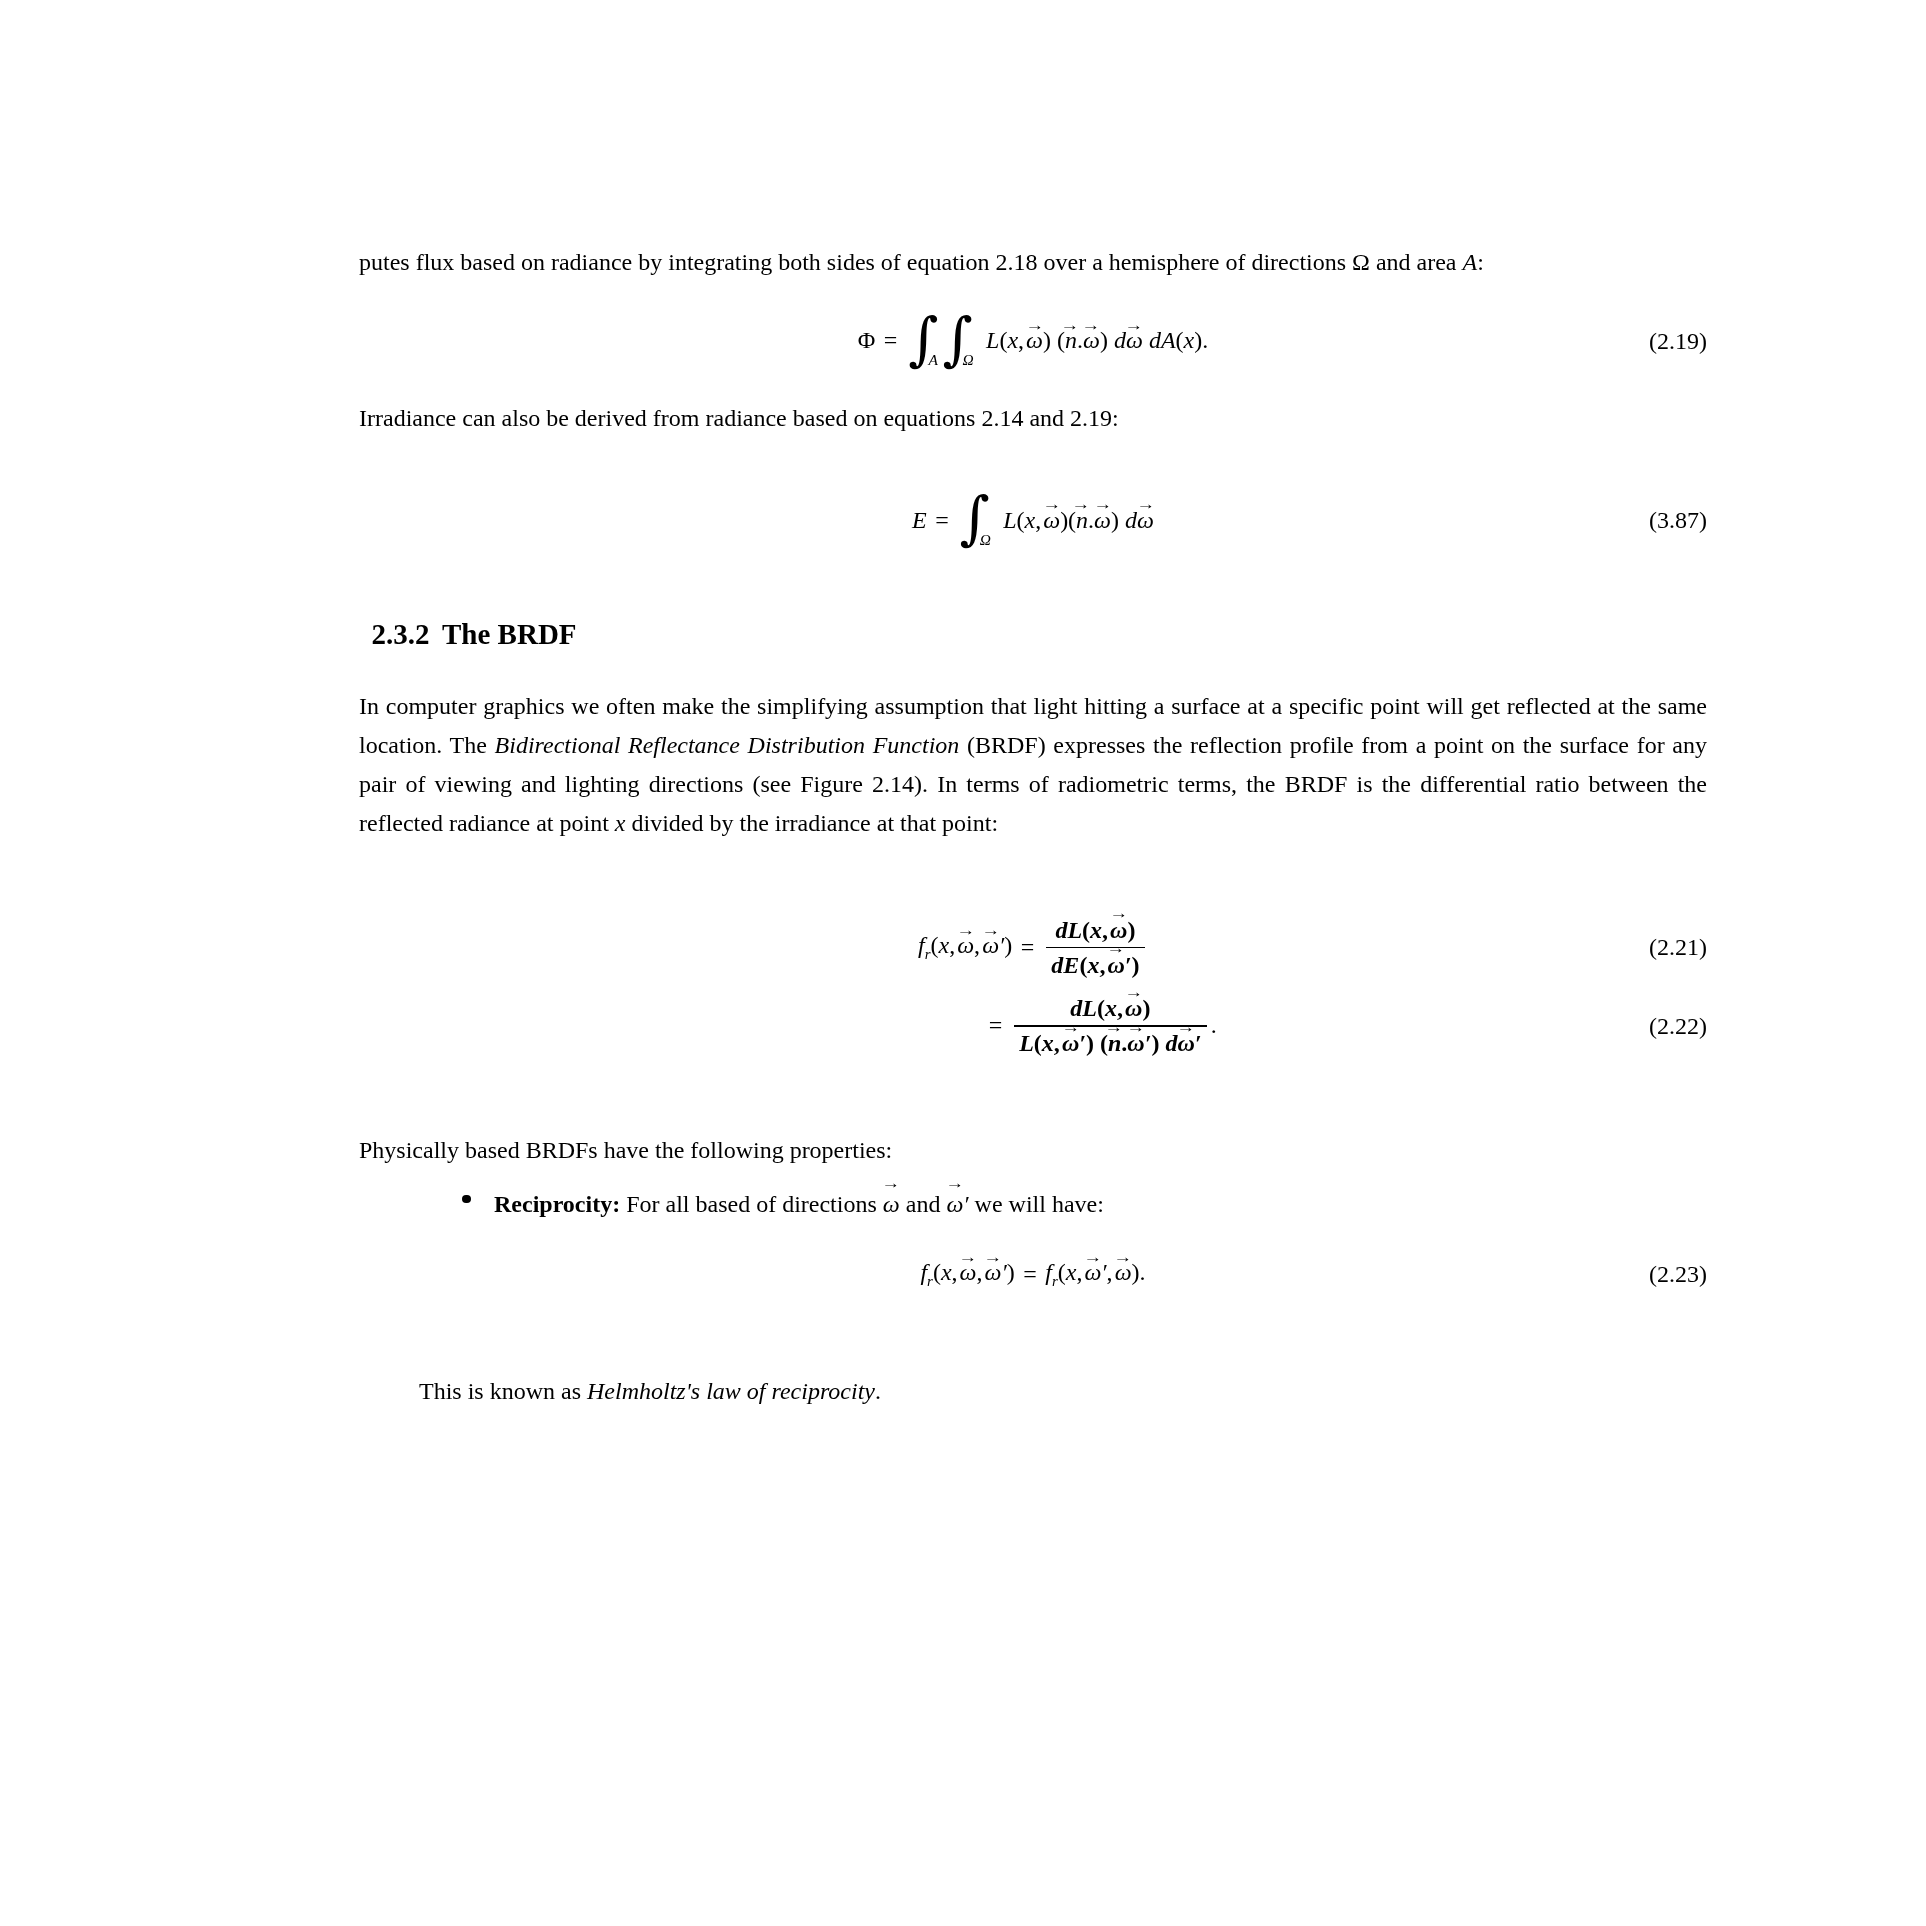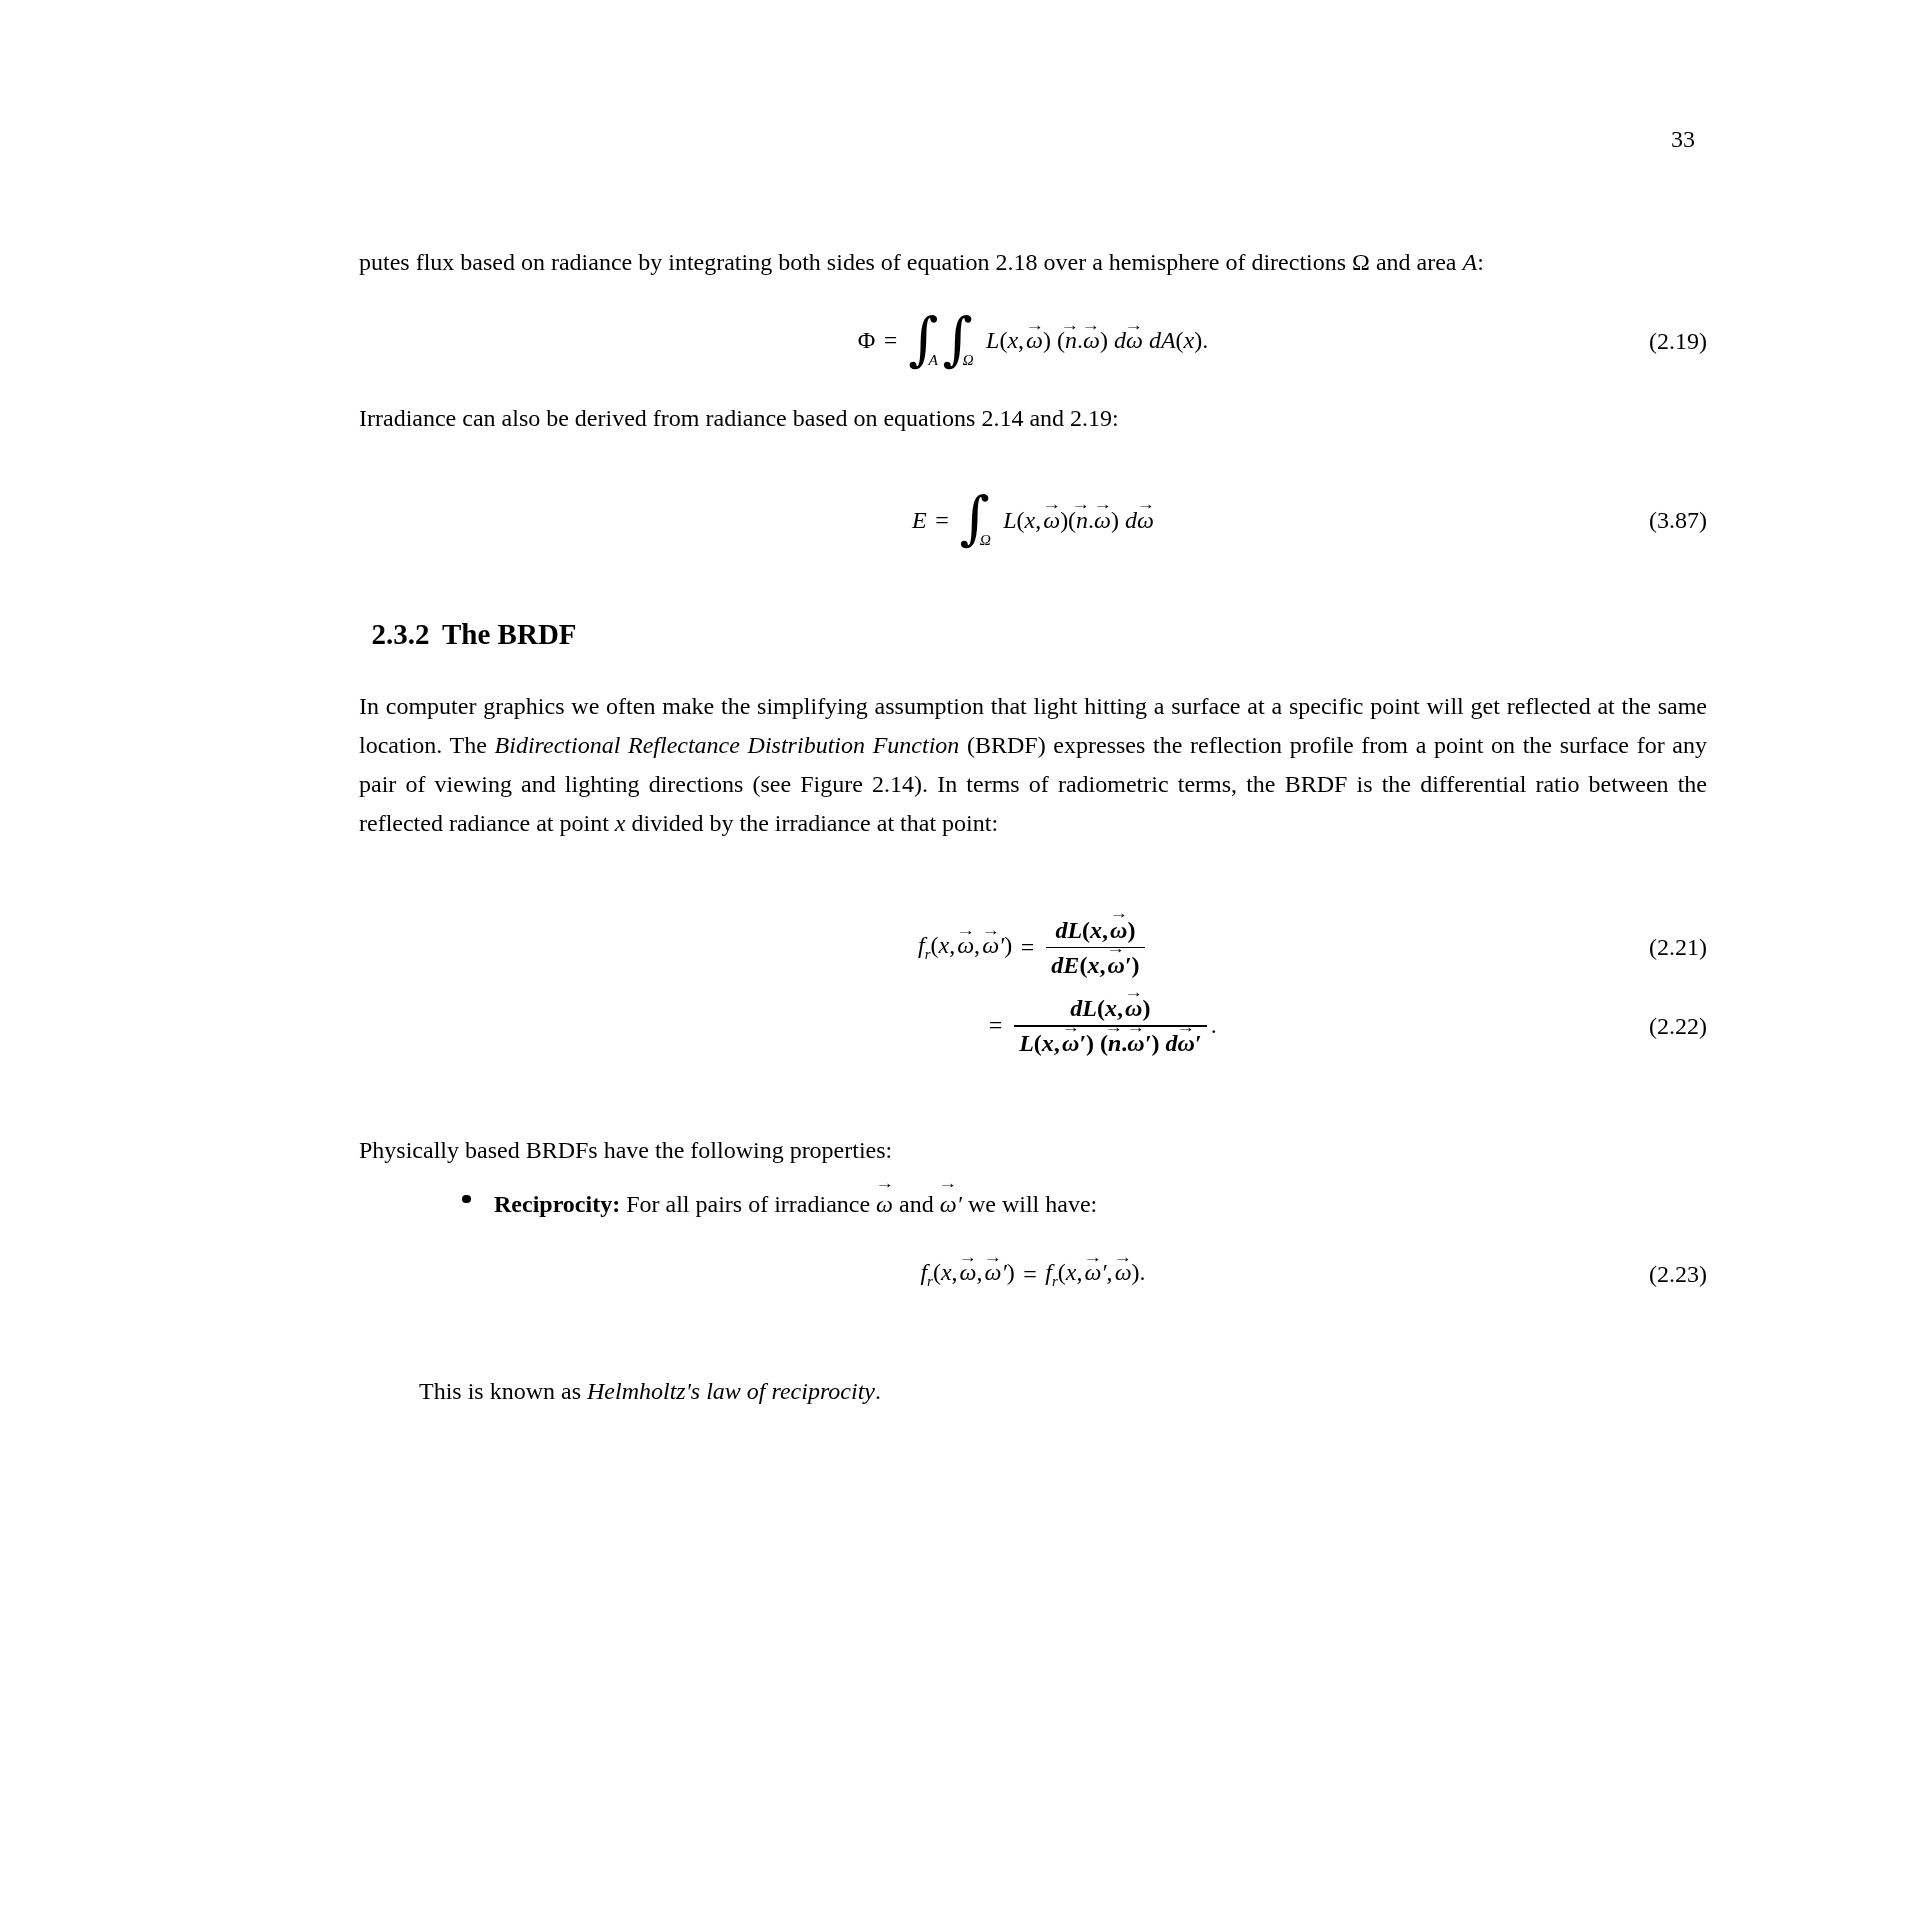--- a/index.html
+++ b/index.html
@@ -116,21 +116,20 @@
 
   .spacer-sm { height:15.4px; }
   .spacer-md { height:35px; }
   .spacer-lg { height:58px; }
 </style>
 </head>
 <body>
 
 <div class="page">
 
-  <div class="folio">33</div>
 
   <div class="col">
 
     <p class="body"><span>putes flux based on radiance by integrating both sides of equation 2.18 over a hemisphere of directions </span><span class="mup">Ω</span><span> and area </span><span class="mi">A</span><span>:</span></p>
 
     <div class="spacer-md"></div>
 
     <div class="eqrow">
       <div class="eqbody">
         <span class="mup">Φ</span>
@@ -215,21 +214,21 @@
 
     <div class="spacer-sm"></div>
 
     <p class="body">Physically based BRDFs have the following properties:</p>
 
     <div class="spacer-sm"></div>
 
     <ul class="props">
       <li>
         <span class="bullet"></span>
-        <span class="bf">Reciprocity:</span><span> For all pairs of irradiance </span><span class="vec">ω</span><span> and </span><span class="vec">ω</span><span class="prime">′</span><span> we will have:</span>
+        <span class="bf">Reciprocity:</span><span> For all based of directions </span><span class="vec">ω</span><span> and </span><span class="vec">ω</span><span class="prime">′</span><span> we will have:</span>
       </li>
     </ul>
 
     <div class="spacer-md"></div>
 
     <div class="eqrow">
       <div class="eqbody">
         <span><span class="mi">f</span><sub class="mi" style="font-size:0.62em">r</sub><span class="mup">(</span><span class="mi">x</span><span class="mup">, </span><span class="vec">ω</span><span class="mup">, </span><span class="vec">ω</span><span class="prime">′</span><span class="mup">)</span></span>
         <span style="margin:0 8.5px">=</span>
         <span><span class="mi">f</span><sub class="mi" style="font-size:0.62em">r</sub><span class="mup">(</span><span class="mi">x</span><span class="mup">, </span><span class="vec">ω</span><span class="prime">′</span><span class="mup">, </span><span class="vec">ω</span><span class="mup">).</span></span>

